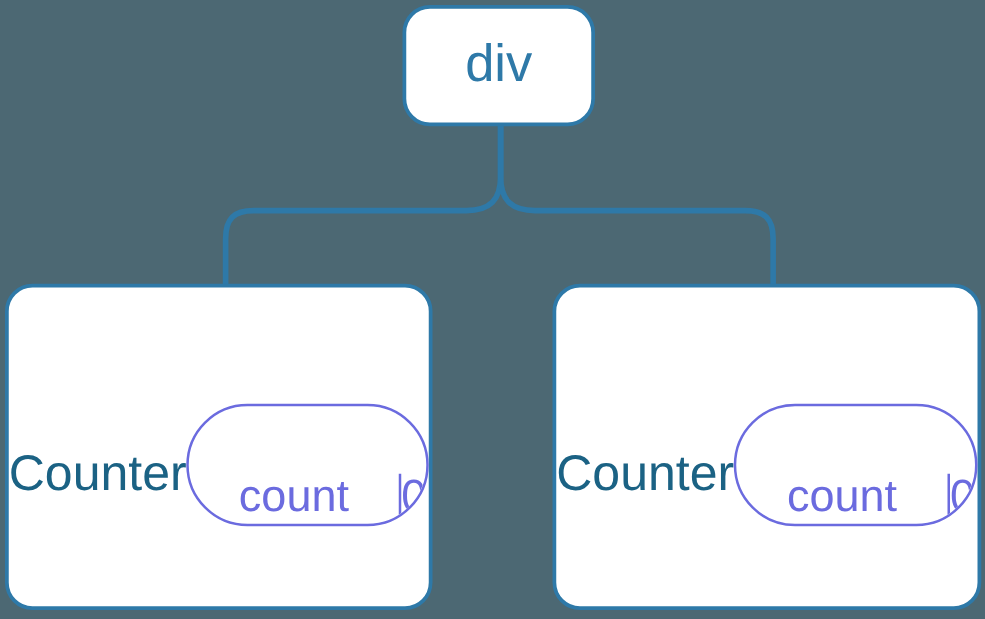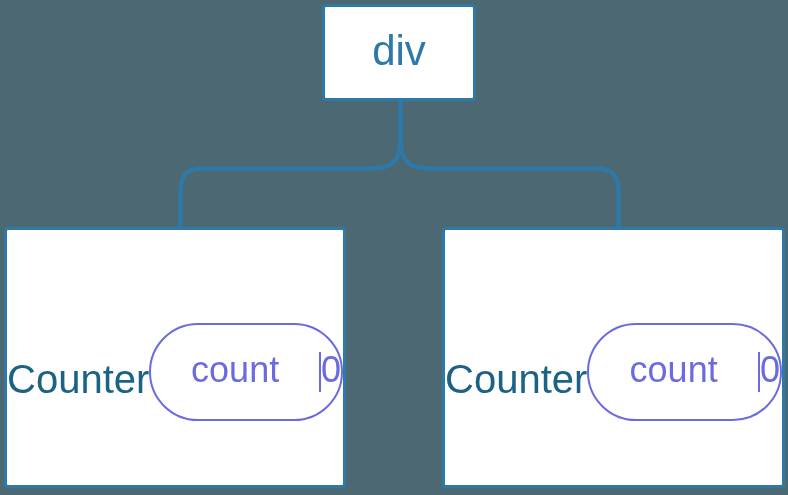--- a/index.html
+++ b/index.html
@@ -31,21 +31,21 @@
   }
   .connector-svg path {
     fill: none;
     stroke: var(--line-blue);
     stroke-width: 4.5;
   }
   .node {
     position: absolute;
     background: var(--node-bg);
     border: 3.5px solid var(--line-blue);
-    border-radius: 4px;
+    border-radius: 22px;
     z-index: 2;
   }
   .root-node {
     left: 322px; top: 4px;
     width: 154px; height: 97px;
     display: flex;
     align-items: center;
     justify-content: center;
   }
   .root-label {
@@ -70,21 +70,21 @@
     line-height: 1.15;
     color: var(--component-title-blue);
   }
   .state-pill {
     margin-top: 28px;
     width: 270px;
     height: 98px;
     border: 2.5px solid var(--state-purple);
     border-radius: 49px;
     display: flex;
-    align-items: center;
+    align-items: flex-end;
     overflow: hidden;
     background: var(--node-bg);
   }
   .state-key-cell {
     width: 175px;
     border-right: 2px solid var(--state-purple);
     display: flex;
     align-items: center;
     justify-content: center;
   }

